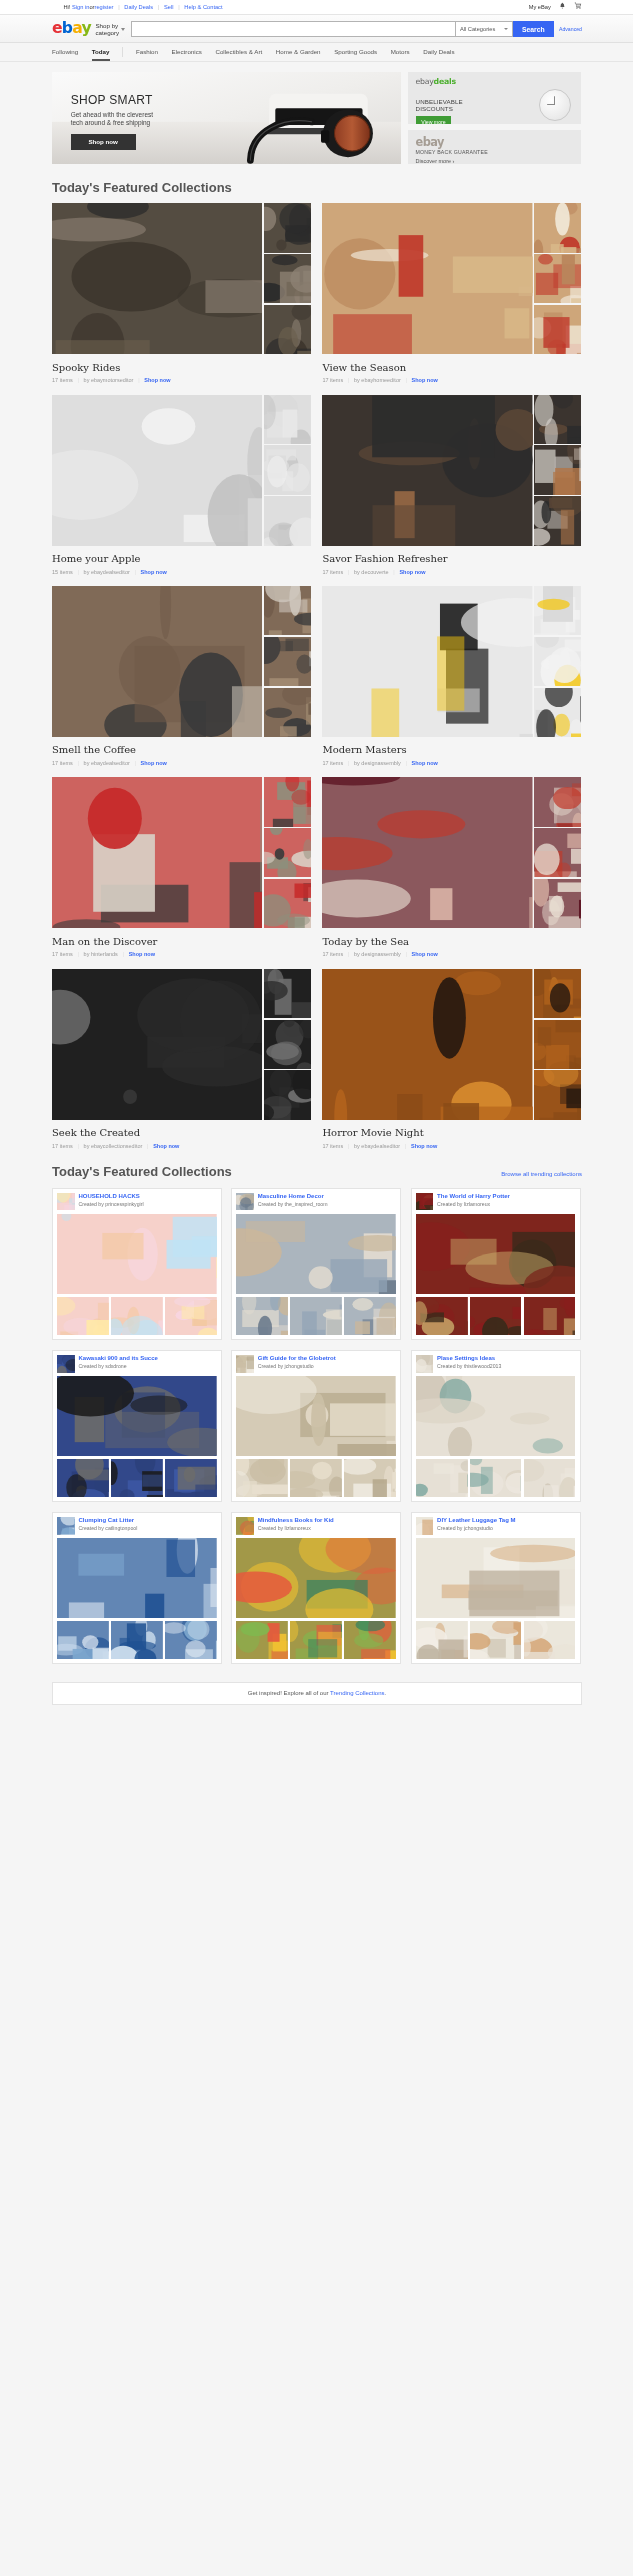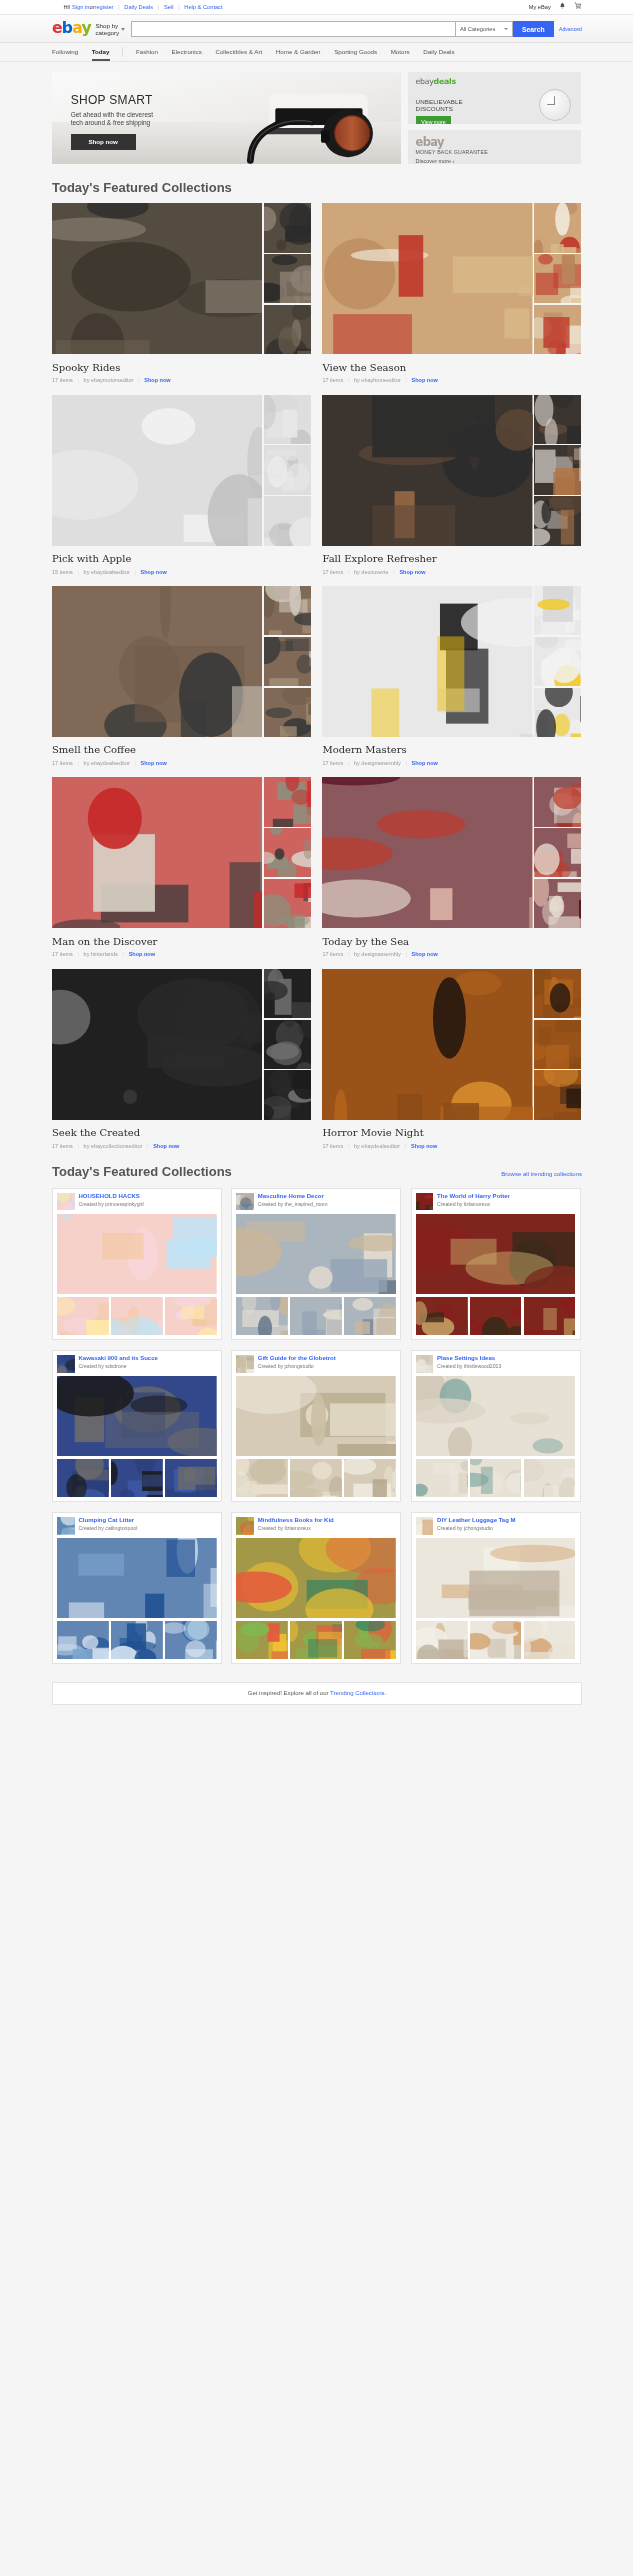--- a/index.html
+++ b/index.html
@@ -542,21 +542,21 @@
                 <ellipse cx="26.393518518518515" cy="80.14362139917695" rx="32.74697145061729" ry="16.265771604938273" fill="#d9d9d9" opacity="0.8968750000000001"></ellipse>
                 <ellipse cx="88.20640432098766" cy="81.9045267489712" rx="22.996672453703706" ry="12.499403292181071" fill="#d9d9d9" opacity="0.8969157235939643"></ellipse>
                 <ellipse cx="66.38503086419753" cy="70.6037037037037" rx="25.844174382716048" ry="14.755874485596708" fill="#d9d9d9" opacity="0.9230624142661179"></ellipse>
                 <ellipse cx="10.65162037037037" cy="95.72263374485597" rx="17.3797550154321" ry="17.087037037037035" fill="#f2f2f2" opacity="0.47377186213991773"></ellipse>
                 <ellipse cx="37.39506172839506" cy="75.1872427983539" rx="27.777025462962964" ry="24.300298353909465" fill="#bfbfbf" opacity="0.5845378943758573"></ellipse>
                 <ellipse cx="79.67091049382717" cy="72.70123456790124" rx="31.292930169753088" ry="31.425288065843624" fill="#e8e8e8" opacity="0.9390024862825789"></ellipse>
               </svg>
             </div>
          </div>
        </div>
-       <h3 class="feat-title">Pick with Apple</h3>
+       <h3 class="feat-title">Home your Apple</h3>
        <div class="feat-meta">
          <span>15 items</span>
          <span class="m-sep">|</span>
          <span>by ebaydealseditor</span>
          <span class="m-sep">|</span>
          <a href="#" class="m-shop">Shop now</a>
        </div>
       </div>
       <div class="feat-card">
         <div class="feat-imgs">
@@ -608,21 +608,21 @@
                 <ellipse cx="8.685570987654321" cy="78.41563786008231" rx="22.44094328703704" ry="16.673292181069957" fill="#d8d3cc" opacity="0.7467999828532237"></ellipse>
                 <rect x="25.614197530864196" y="28.44814814814815" width="38.889390432098764" height="34.19286008230453" fill="#d8d3cc" opacity="0.488224451303155"></rect>
                 <ellipse cx="23.630787037037035" cy="30.900411522633743" rx="9.261525848765432" ry="21.99425925925926" fill="#2c2c2c" opacity="0.8375450102880658"></ellipse>
                 <rect x="29.124228395061728" y="3.6983539094650206" width="44.13009259259259" height="19.548374485596707" fill="#5a4636" opacity="0.83025548696845"></rect>
                 <ellipse cx="65.15007716049382" cy="10.545679012345678" rx="32.11220100308642" ry="28.265843621399178" fill="#5a4636" opacity="0.6499978566529493"></ellipse>
                 <rect x="51.43055555555556" y="26.257201646090532" width="25.486535493827162" height="66.7754938271605" fill="#b0764a" opacity="0.5730066872427984"></rect>
               </svg>
             </div>
          </div>
        </div>
-       <h3 class="feat-title">Fall Explore Refresher</h3>
+       <h3 class="feat-title">Savor Fashion Refresher</h3>
        <div class="feat-meta">
          <span>17 items</span>
          <span class="m-sep">|</span>
          <span>by decouverte</span>
          <span class="m-sep">|</span>
          <a href="#" class="m-shop">Shop now</a>
        </div>
       </div>
       <div class="feat-card">
         <div class="feat-imgs">

